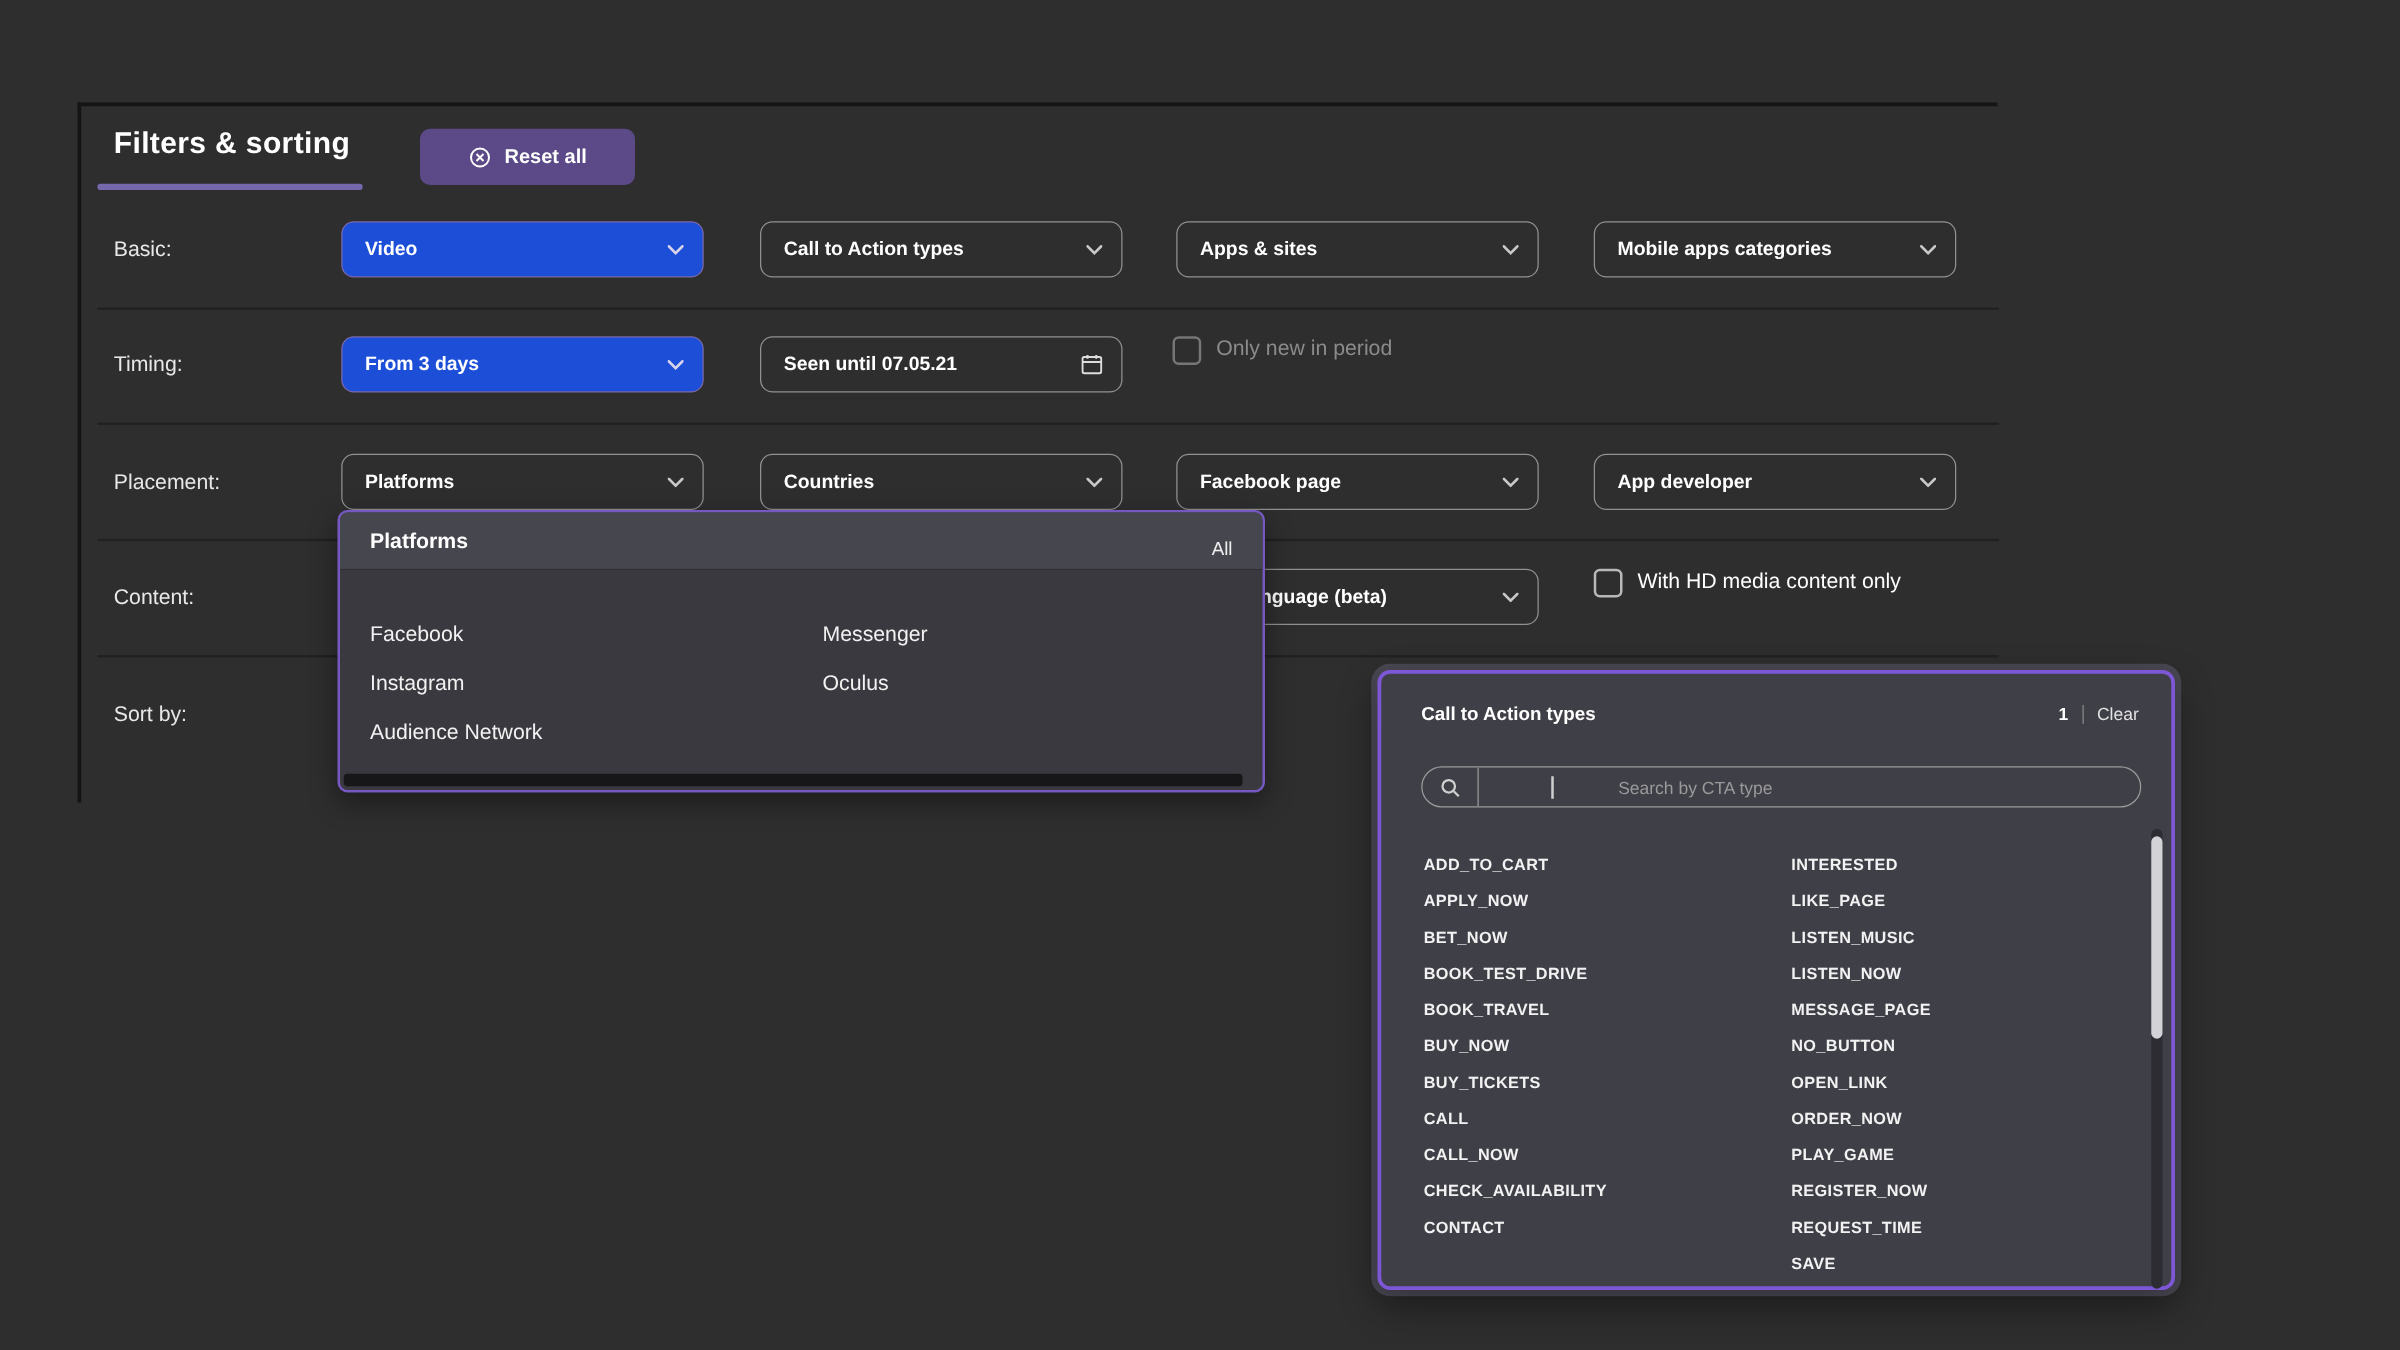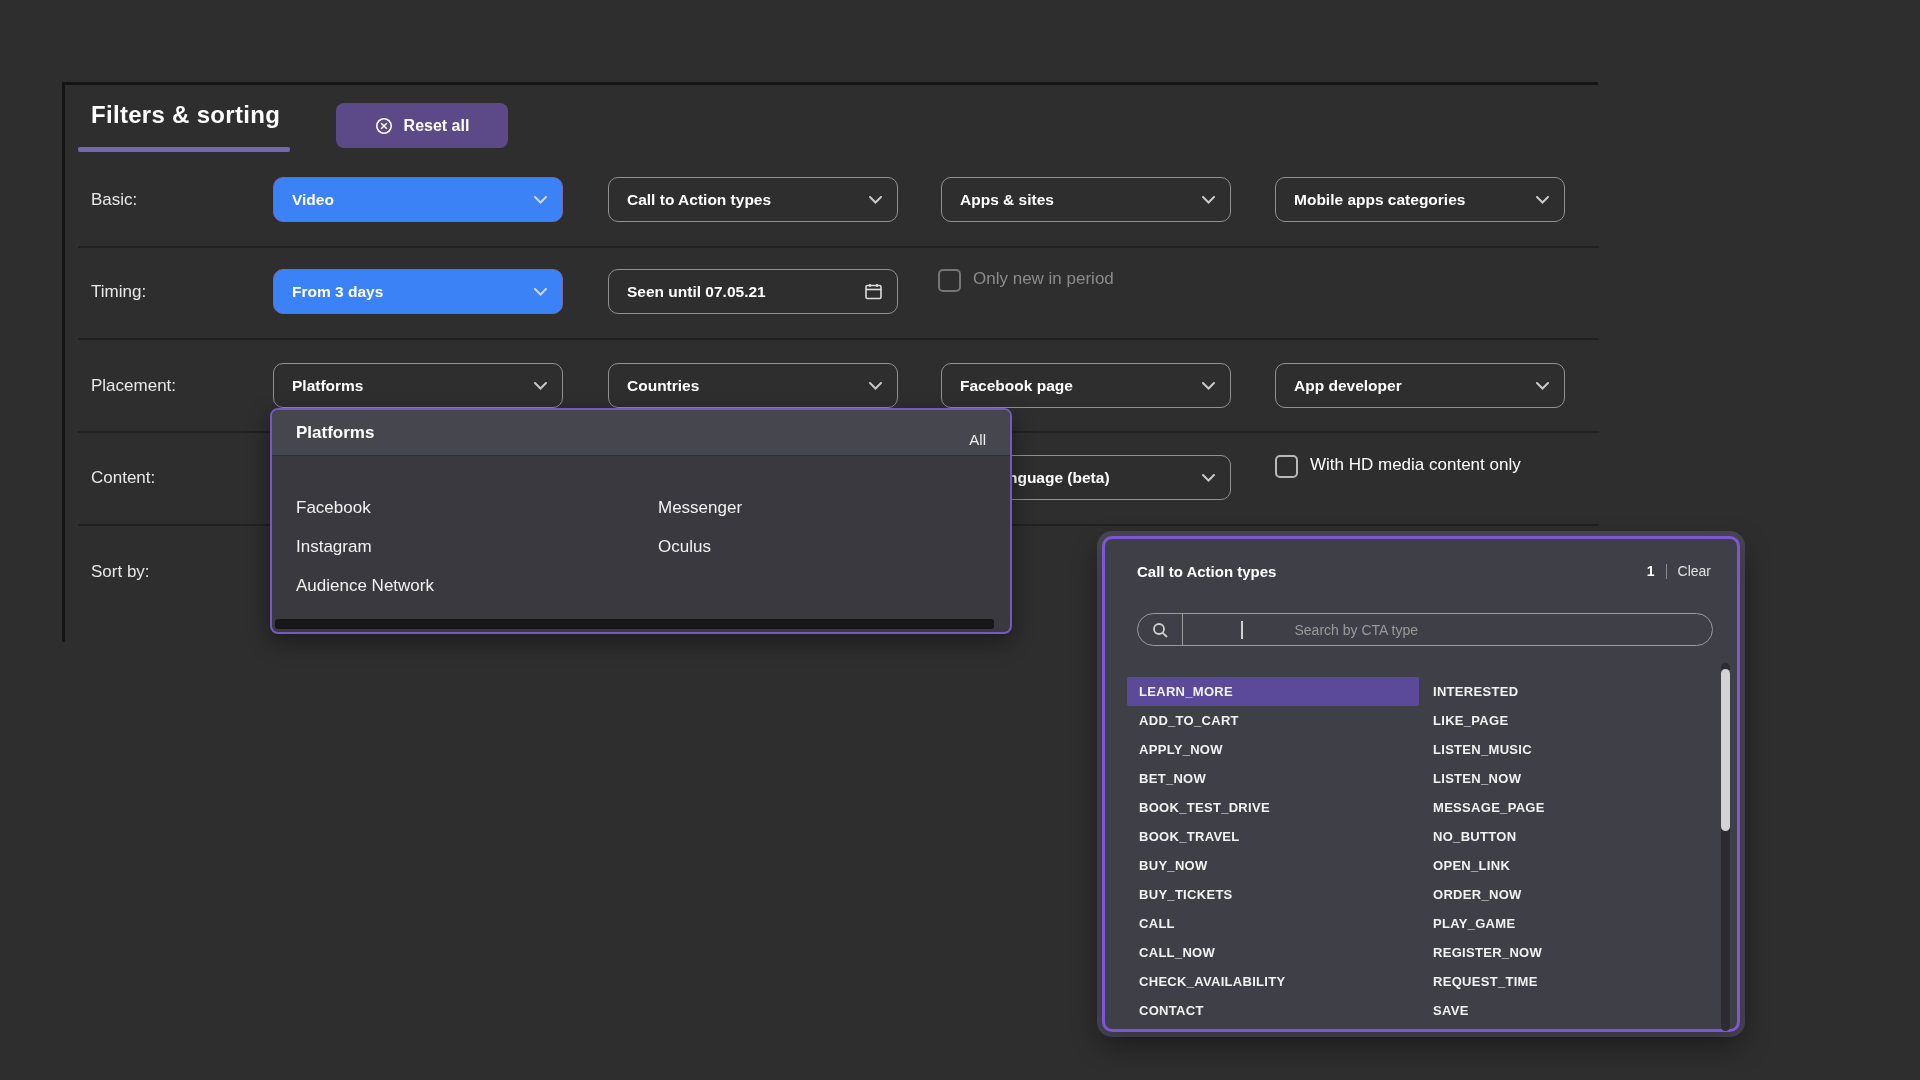--- a/index.html
+++ b/index.html
@@ -14,21 +14,21 @@
     display:flex;align-items:center;justify-content:center;gap:11px;font-size:16px;font-weight:700;color:#fff;cursor:pointer;}
   .sep{position:absolute;left:13px;width:1521px;height:2px;background:rgba(0,0,0,.28);}
 
   .frow{position:absolute;left:0;width:100%;height:45px;}
   .rlabel{position:absolute;left:26px;top:0;line-height:45px;font-size:17px;color:#e8e8e8;}
 
   .dd{position:absolute;top:0;width:290px;height:45px;box-sizing:border-box;border:1px solid #919191;border-radius:10px;
     display:flex;align-items:center;padding:0 15px 0 18px;cursor:pointer;background:transparent;}
   .dd-label{font-size:15.5px;font-weight:700;color:#fff;white-space:nowrap;}
   .trail{margin-left:auto;display:flex;align-items:center;padding-left:8px;}
-  .dd.purple{background:#3b82f6;border-color:#7a68a6;}
+  .dd.purple{background:#1d4ed8;border-color:#7a68a6;}
   .c1{left:208px}.c2{left:543px}.c3{left:876px}.c4{left:1210px}
 
   .cbgroup{position:absolute;top:0;height:45px;display:flex;align-items:flex-start;gap:12px;cursor:pointer;}
   .cb{width:23px;height:23px;border:2px solid #b9b9b9;border-radius:5px;box-sizing:border-box;}
   .cb.dim{border-color:#767676;}
   .cblabel{font-size:17px;color:#fff;}
   .cblabel.dim{color:#8b8b8b;}
 
   
   .platforms-panel{position:absolute;left:270px;top:408px;width:742px;height:226px;background:#39393f;
@@ -247,21 +247,20 @@
         <svg width="16" height="16" viewBox="0 0 16 16">
             <circle cx="7" cy="7" r="5" fill="none" stroke="#cfcfcf" stroke-width="1.8"></circle>
             <line x1="10.8" y1="10.8" x2="15" y2="15" stroke="#cfcfcf" stroke-width="1.8"></line>
           </svg>
       </span>
       <span class="caret"></span>
       <input type="text" placeholder="Search by CTA type" style="">
     </div>
 
     <div class="cta-col cta-col1">
-      <div class="cta-item selected">LEARN_MORE</div>
       <div class="cta-item">ADD_TO_CART</div>
       <div class="cta-item">APPLY_NOW</div>
       <div class="cta-item">BET_NOW</div>
       <div class="cta-item">BOOK_TEST_DRIVE</div>
       <div class="cta-item">BOOK_TRAVEL</div>
       <div class="cta-item">BUY_NOW</div>
       <div class="cta-item">BUY_TICKETS</div>
       <div class="cta-item">CALL</div>
       <div class="cta-item">CALL_NOW</div>
       <div class="cta-item">CHECK_AVAILABILITY</div>

